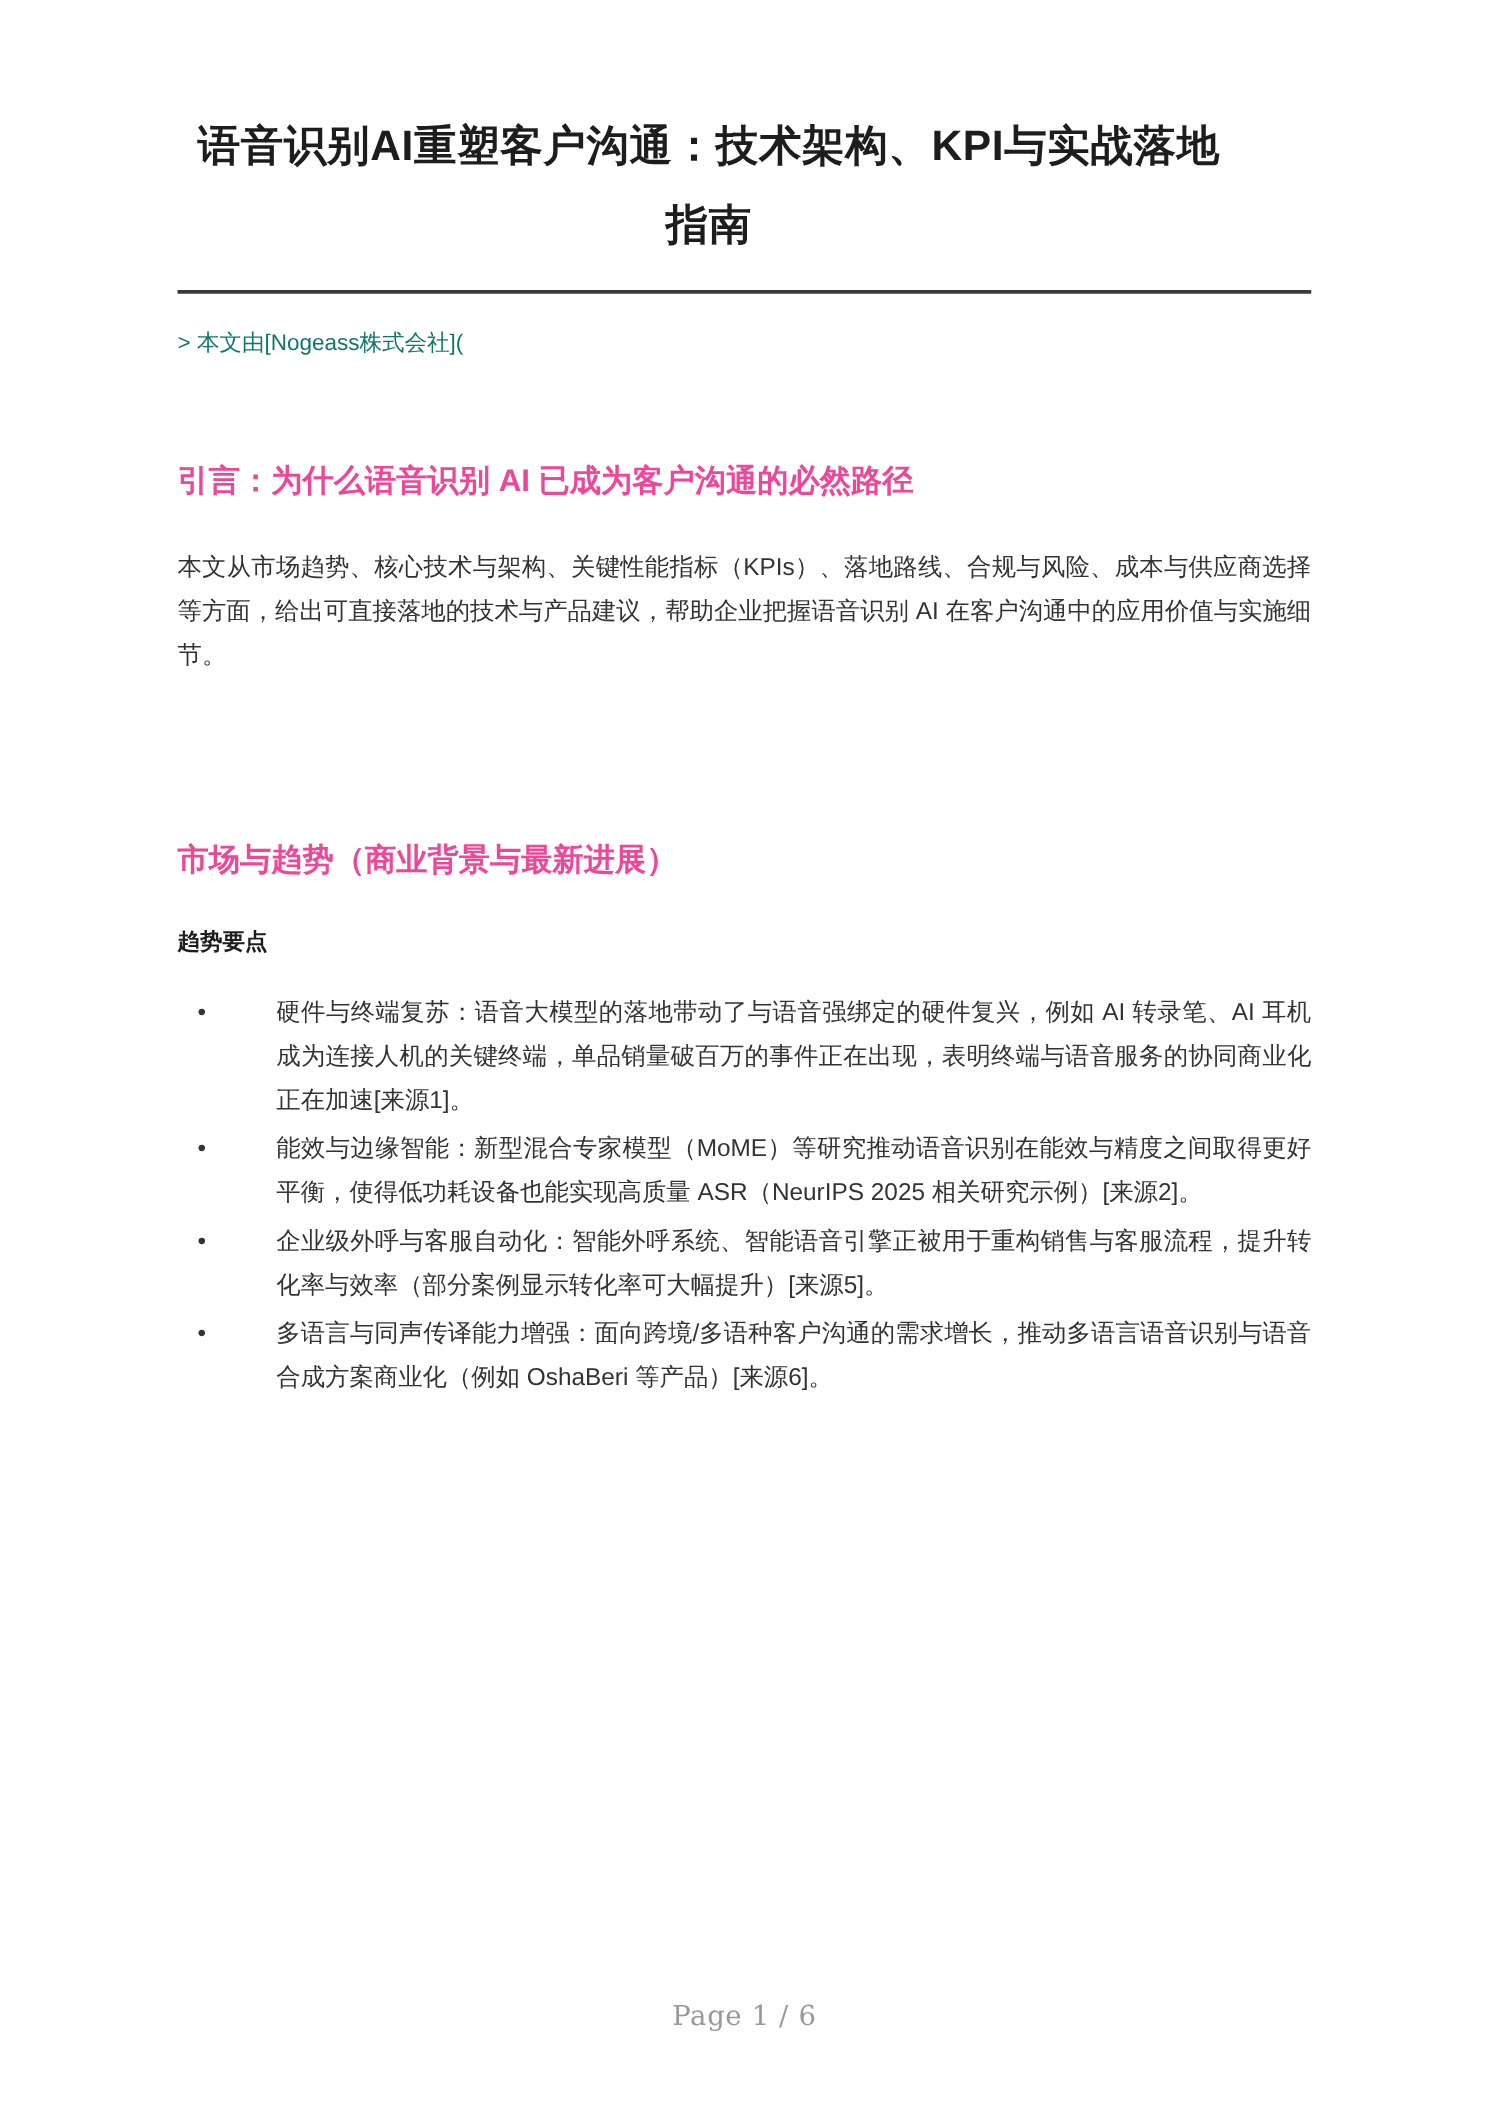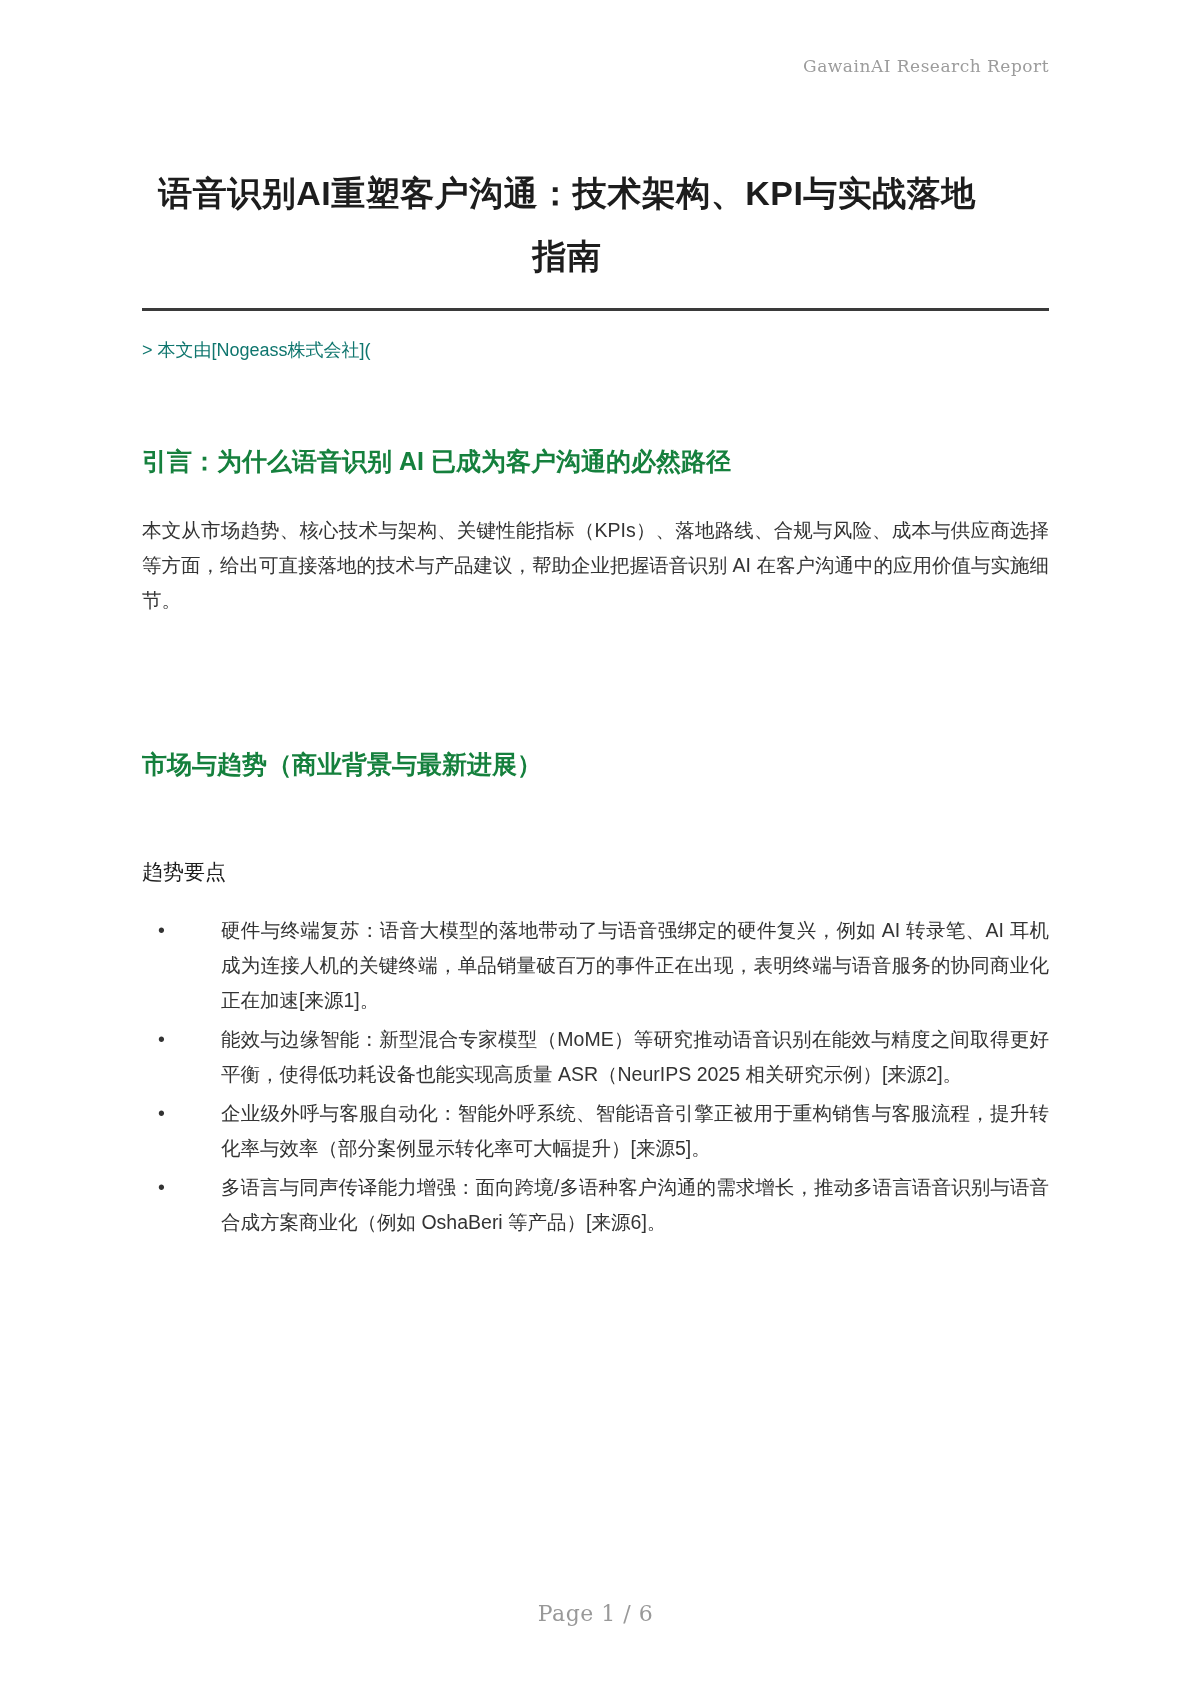--- a/index.html
+++ b/index.html
@@ -48,30 +48,30 @@
     margin: 24px 0 0 0;
     font-size: 18px;
     line-height: 30px;
     color: #0f766e;
   }
   h2.section-heading {
     margin: 78px 0 0 0;
     font-size: 25px;
     line-height: 1.5;
     font-weight: 700;
-    color: #15803d;
+    color: #ec4899;
   }
   h2.section-heading.market {
     margin-top: 128px;
   }
   h3.sub-heading {
-    margin: 72px 0 0 0;
-    font-size: 21px;
+    margin: 32px 0 0 0;
+    font-size: 18px;
     line-height: 1.5;
-    font-weight: 400;
+    font-weight: 700;
     color: #1d1d1d;
   }
   p.body-para {
     margin: 42px 0 0 0;
     font-size: 19.5px;
     line-height: 35px;
     color: #333333;
     text-align: justify;
   }
   p.body-para.second {
@@ -112,21 +112,20 @@
     font-size: 22px;
     color: #999999;
     letter-spacing: 0.5px;
   }
 </style>
 </head>
 <body>
 
 <div class="page">
 
-  <div class="doc-header">GawainAI Research Report</div>
 
   <h1 class="doc-title">语音识别AI重塑客户沟通：技术架构、KPI与实战落地指南</h1>
 
   <hr class="title-rule">
 
   <p class="byline">&gt; 本文由[Nogeass株式会社](</p>
 
   <h2 class="section-heading">引言：为什么语音识别 AI 已成为客户沟通的必然路径</h2>
 
 

